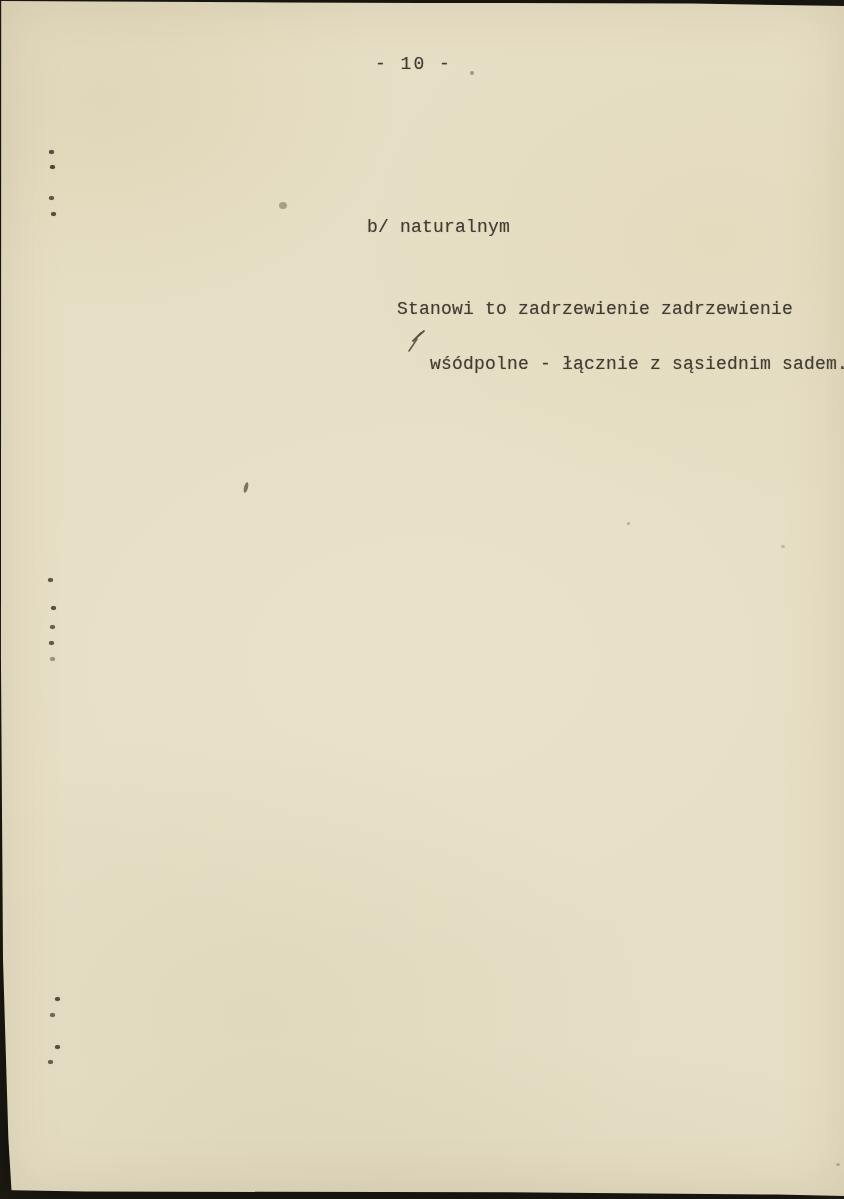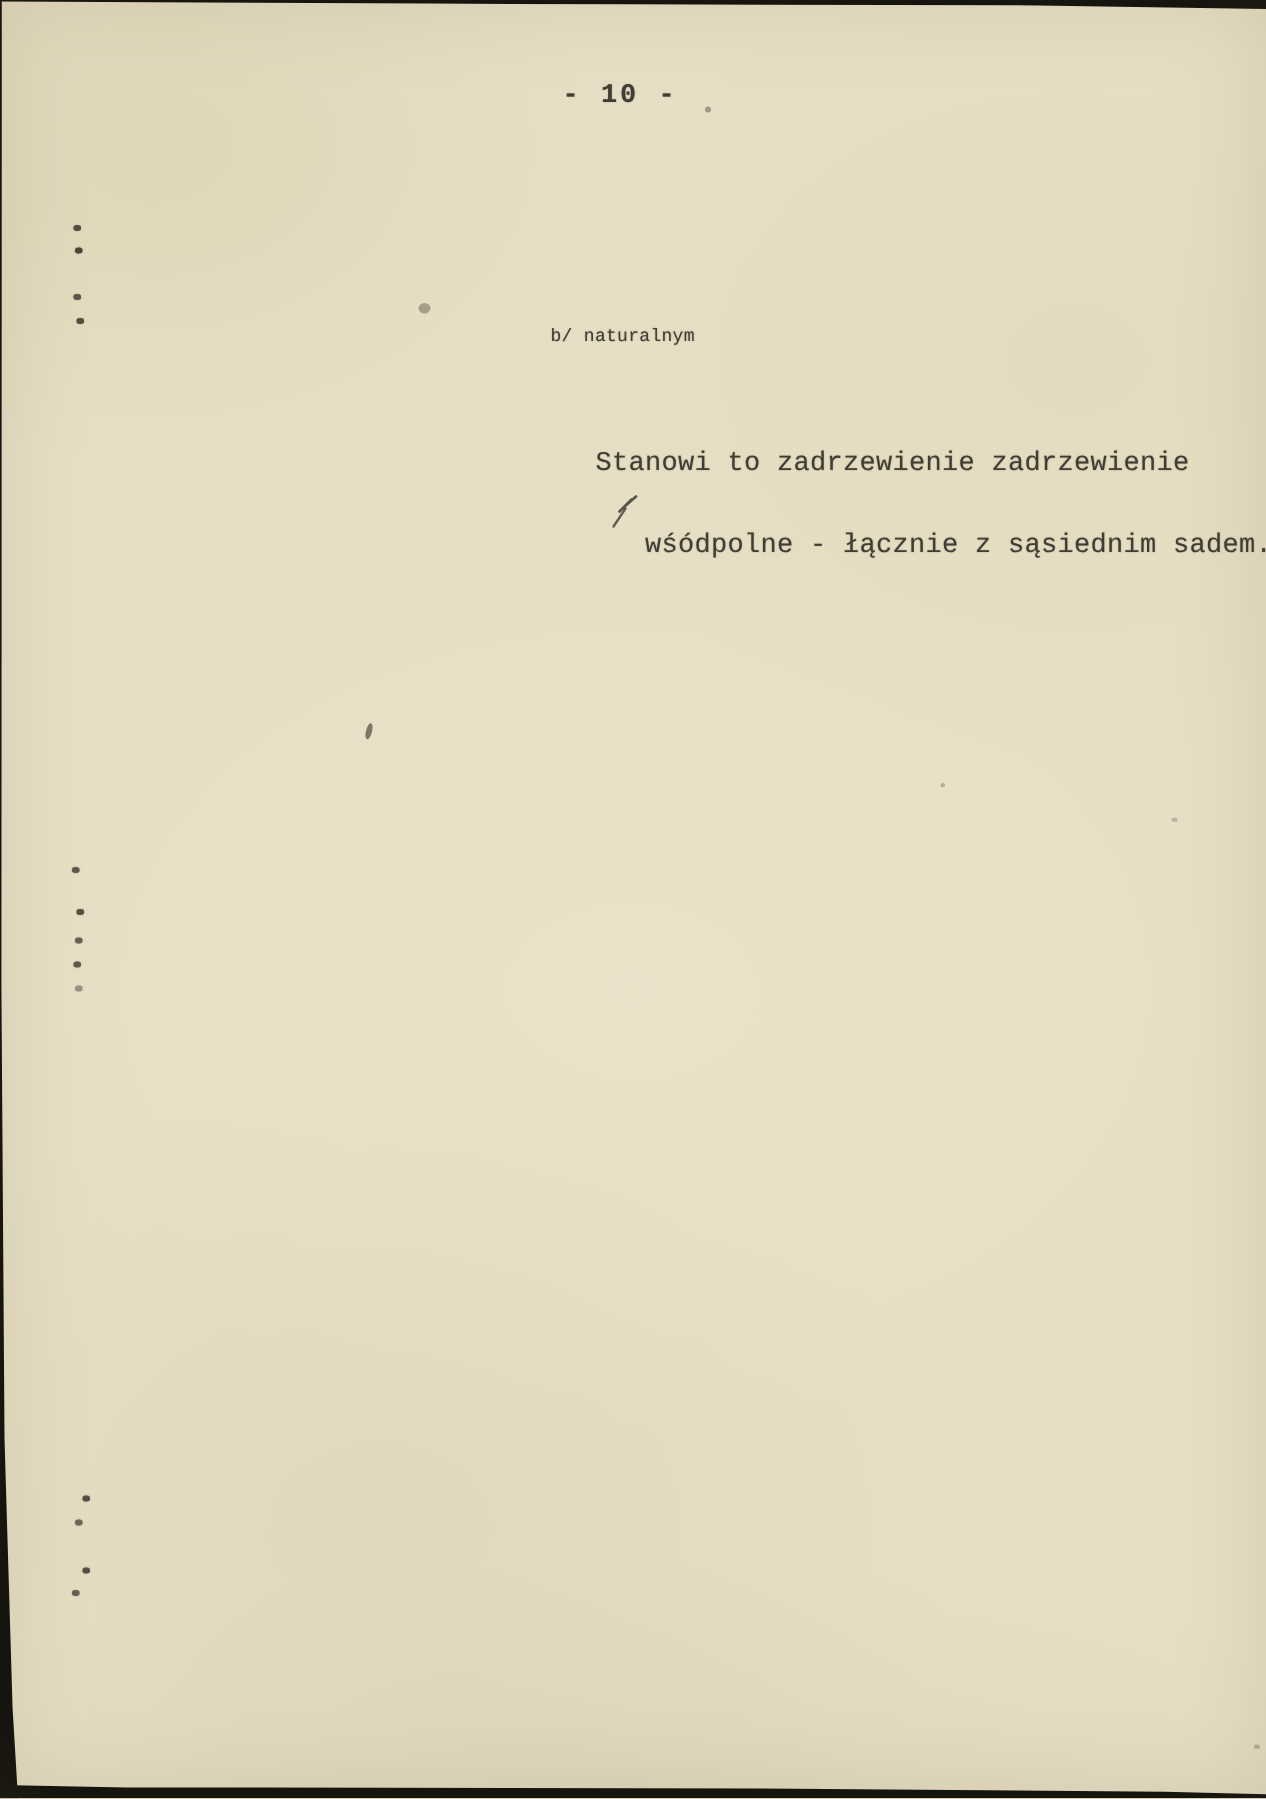--- a/index.html
+++ b/index.html
@@ -54,22 +54,22 @@
     clip-path: polygon(0 0, 10% 0, 8% 55%, 25% 80%, 70% 95%, 100% 100%, 0 100%);
   }
   
   .typed {
     position: absolute;
     color: var(--ink, #413d34);
     text-shadow: 0 0 1px rgba(62,57,46,0.45);
     white-space: pre;
     letter-spacing: 0.2px;
   }
-  .page-number   { left: 375px; top: 54px;  font-size: 18px; letter-spacing: 2px; font-weight: bold; }
-  .section-label { left: 367px; top: 217px; font-size: 12px; }
+  .page-number   { left: 375px; top: 54px;  font-size: 18px; letter-spacing: 2px; }
+  .section-label { left: 367px; top: 217px; font-size: 18px; }
   .body-line-1   { left: 397px; top: 299px; font-size: 18px; }
   .body-line-2   { left: 395px; top: 354px; font-size: 18px; margin-left: 35px; }
   
   .hand-mark {
     position: absolute;
     left: 404px;
     top: 327px;
     width: 28px;
     height: 28px;
   }

